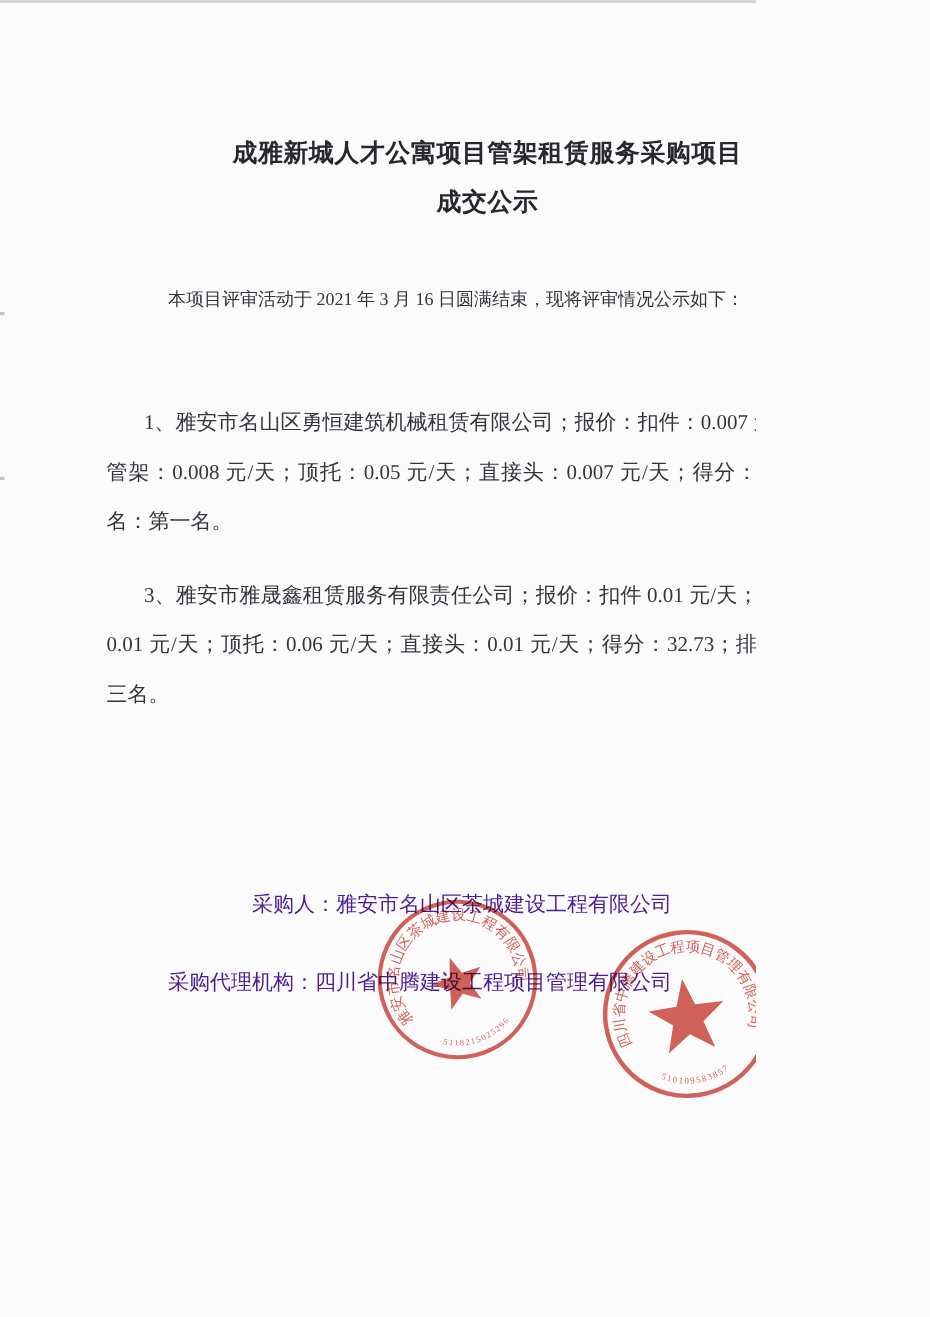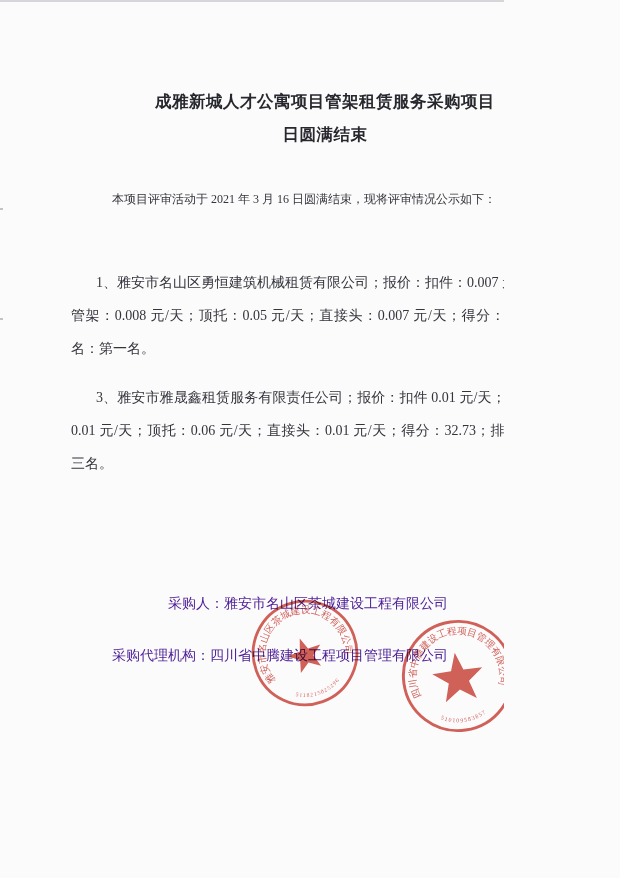--- a/index.html
+++ b/index.html
@@ -42,21 +42,21 @@
 <body>
 
 <div class="page">
 
   <div class="scan-top-line"></div>
   <div class="scan-speck speck-1"></div>
   <div class="scan-speck speck-2"></div>
 
   <div class="title-block">
     <div>成雅新城人才公寓项目管架租赁服务采购项目</div>
-    <div>日圆满结束</div>
+    <div>成交公示</div>
   </div>
 
   <p class="body-par intro">本项目评审活动于 2021 年 3 月 16 日圆满结束，现将评审情况公示如下：</p>
 
   <div class="items">
     <p class="item">1、雅安市名山区勇恒建筑机械租赁有限公司；报价：扣件：0.007 元/天；管架：0.008 元/天；顶托：0.05 元/天；直接头：0.007 元/天；得分：53；排名：第一名。</p>
     <p class="item">3、雅安市雅晟鑫租赁服务有限责任公司；报价：扣件 0.01 元/天；管架：0.01 元/天；顶托：0.06 元/天；直接头：0.01 元/天；得分：32.73；排名：第三名。</p>
   </div>
 
 

